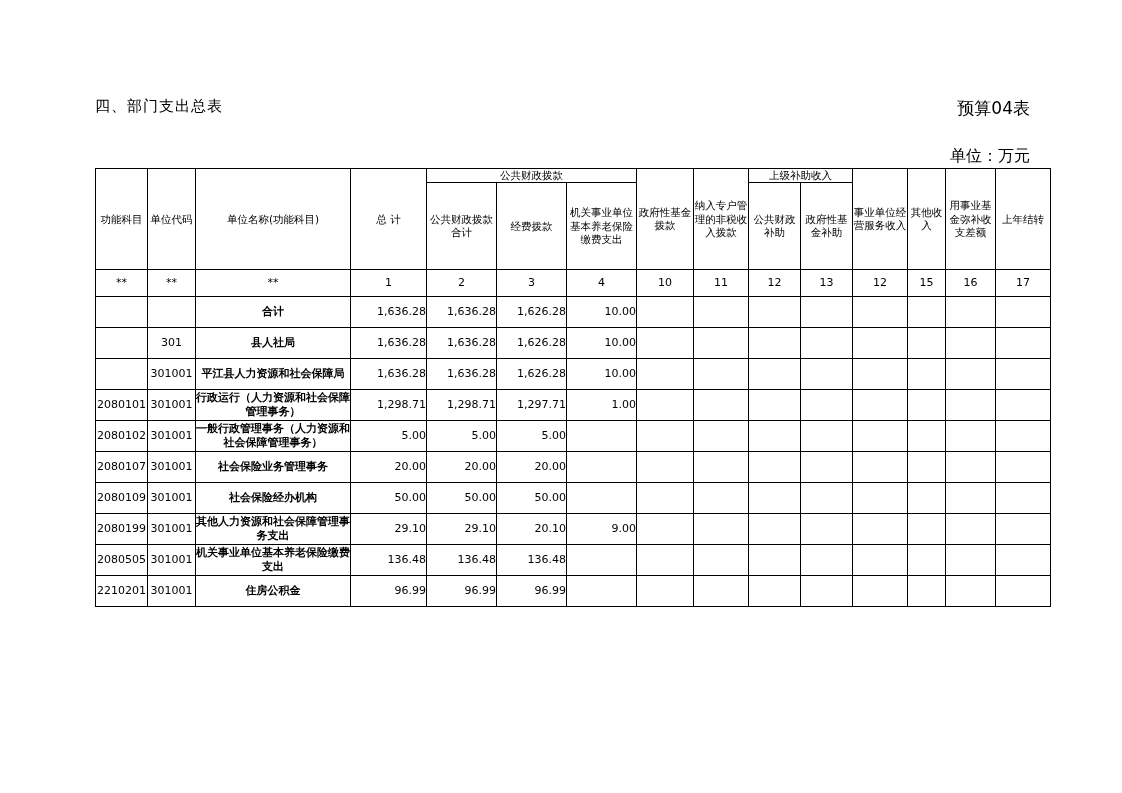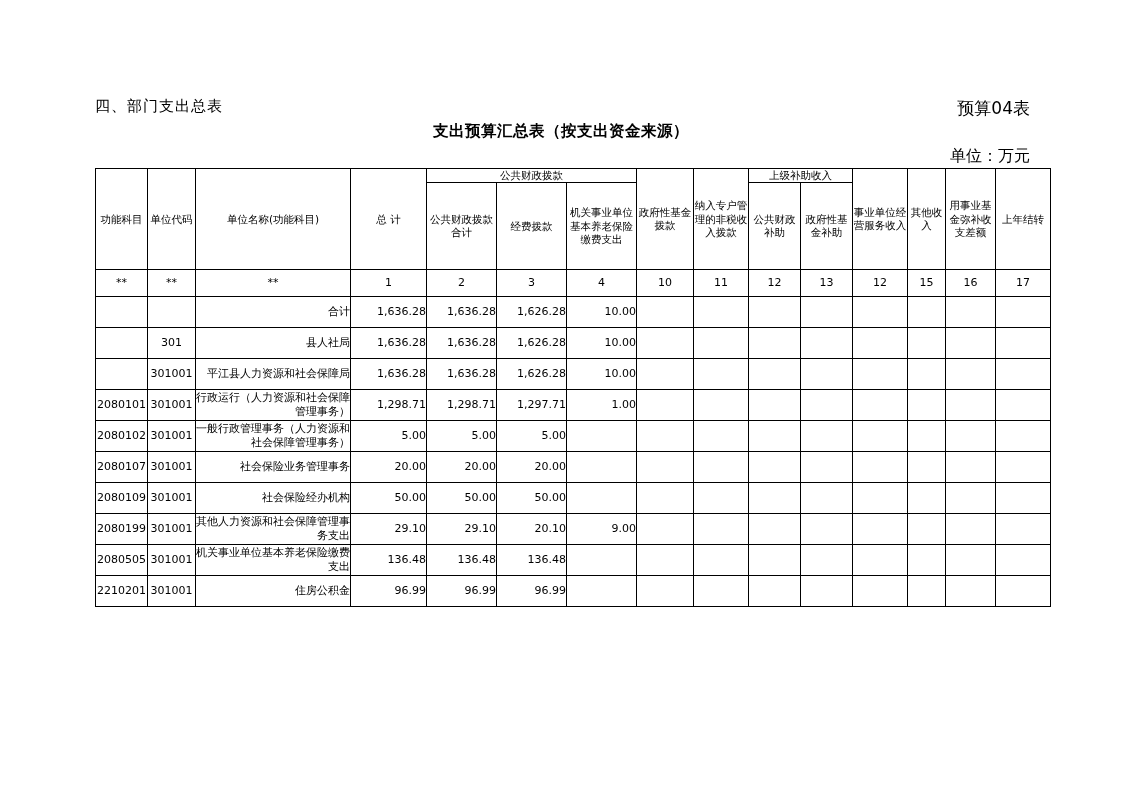--- a/index.html
+++ b/index.html
@@ -91,44 +91,44 @@
     text-align: center;
     height: 26px;
     font-size: 11px;
   }
   td.code {
     text-align: center;
     font-size: 11px;
     padding: 2px 1px;
   }
   td.name {
-    text-align: right;
+    text-align: center;
     font-size: 11px;
     padding: 4px 6px 4px 22px;
+    font-weight: bold;
   }
   td.amount {
     text-align: right;
     font-size: 11px;
     padding: 4px 14px 4px 2px;
     white-space: nowrap;
   }
   tr.datarow td { height: 30px; }
   .hdr-tall { height: 86px; }
 </style>
 </head>
 <body>
 
 <div class="page">
 
   <div class="doc-head">
     <div class="section-title">四、部门支出总表</div>
     <div class="form-code">预算04表</div>
   </div>
 
-  <div class="main-title">支出预算汇总表（按支出资金来源）</div>
 
   <div class="unit-note">单位：万元</div>
 
   <table class="budget">
     <colgroup>
       <col style="width:52px">
       <col style="width:48px">
       <col style="width:155px">
       <col style="width:76px">
       <col style="width:70px">

